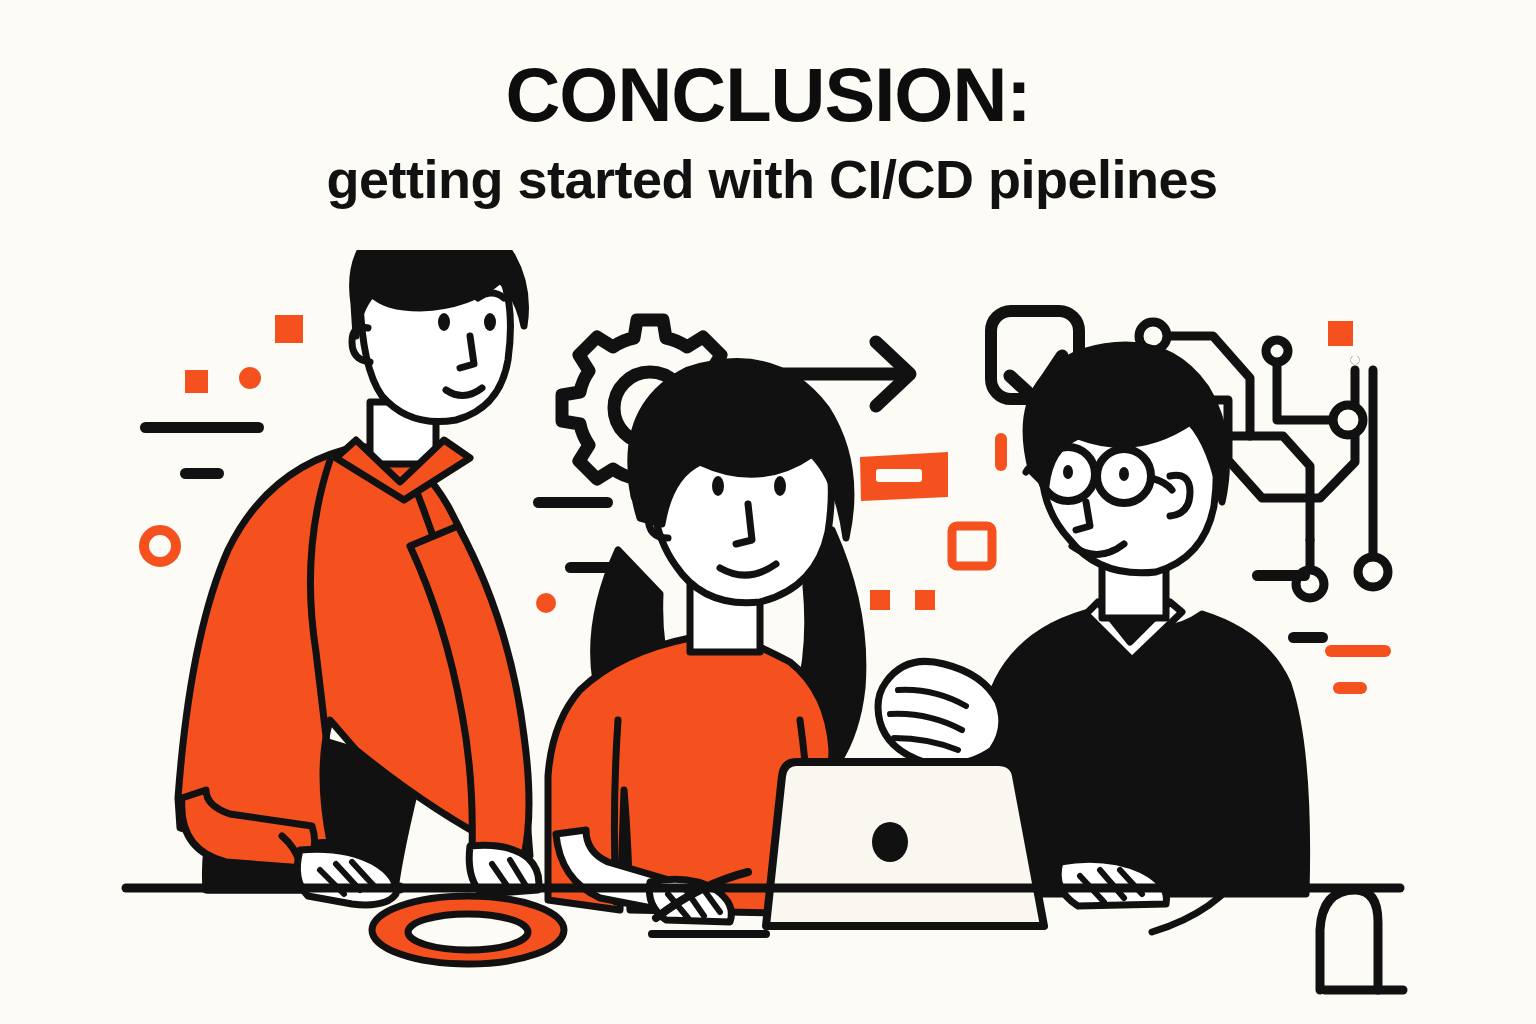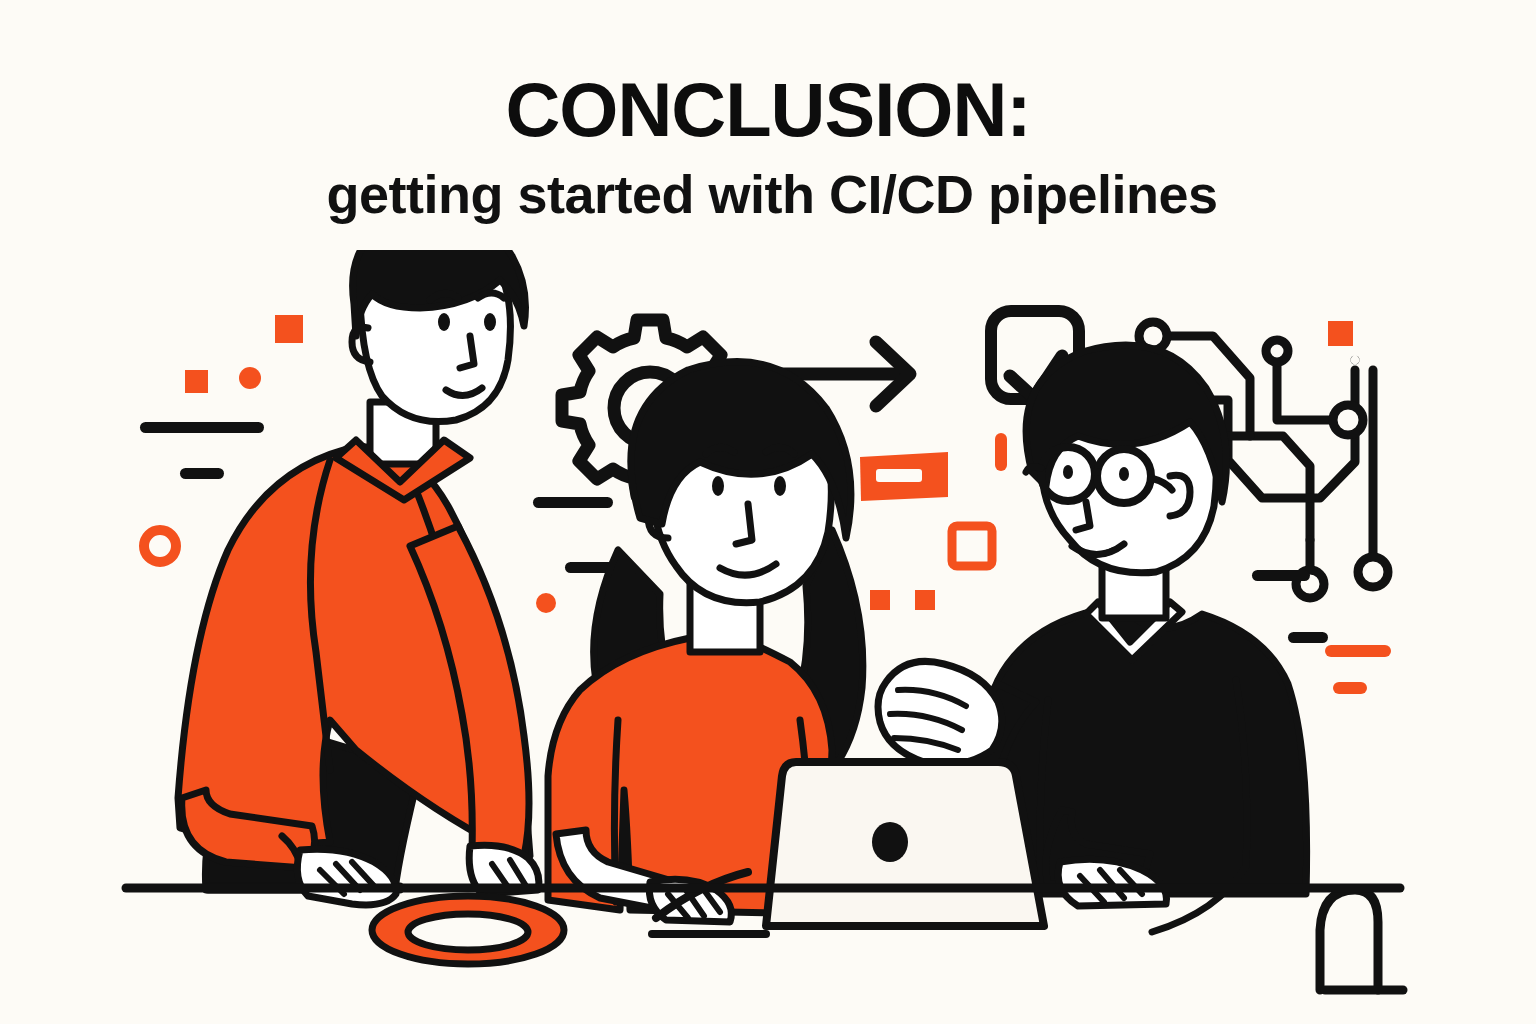--- a/index.html
+++ b/index.html
@@ -22,21 +22,21 @@
     width: 1536px;
     text-align: center;
   }
   #main-title {
     font-family: "Liberation Sans", sans-serif;
     font-weight: bold;
     font-size: 76px;
     letter-spacing: -1px;
     color: #0D0D0D;
     line-height: 1.02;
-    margin: 15px;
+    margin: 0;
   }
   #sub-title {
     font-family: "Liberation Sans", sans-serif;
     font-weight: bold;
     font-size: 54px;
     letter-spacing: -0.5px;
     color: #111111;
     line-height: 1.1;
     margin: 16px 0 0 8px;
   }

